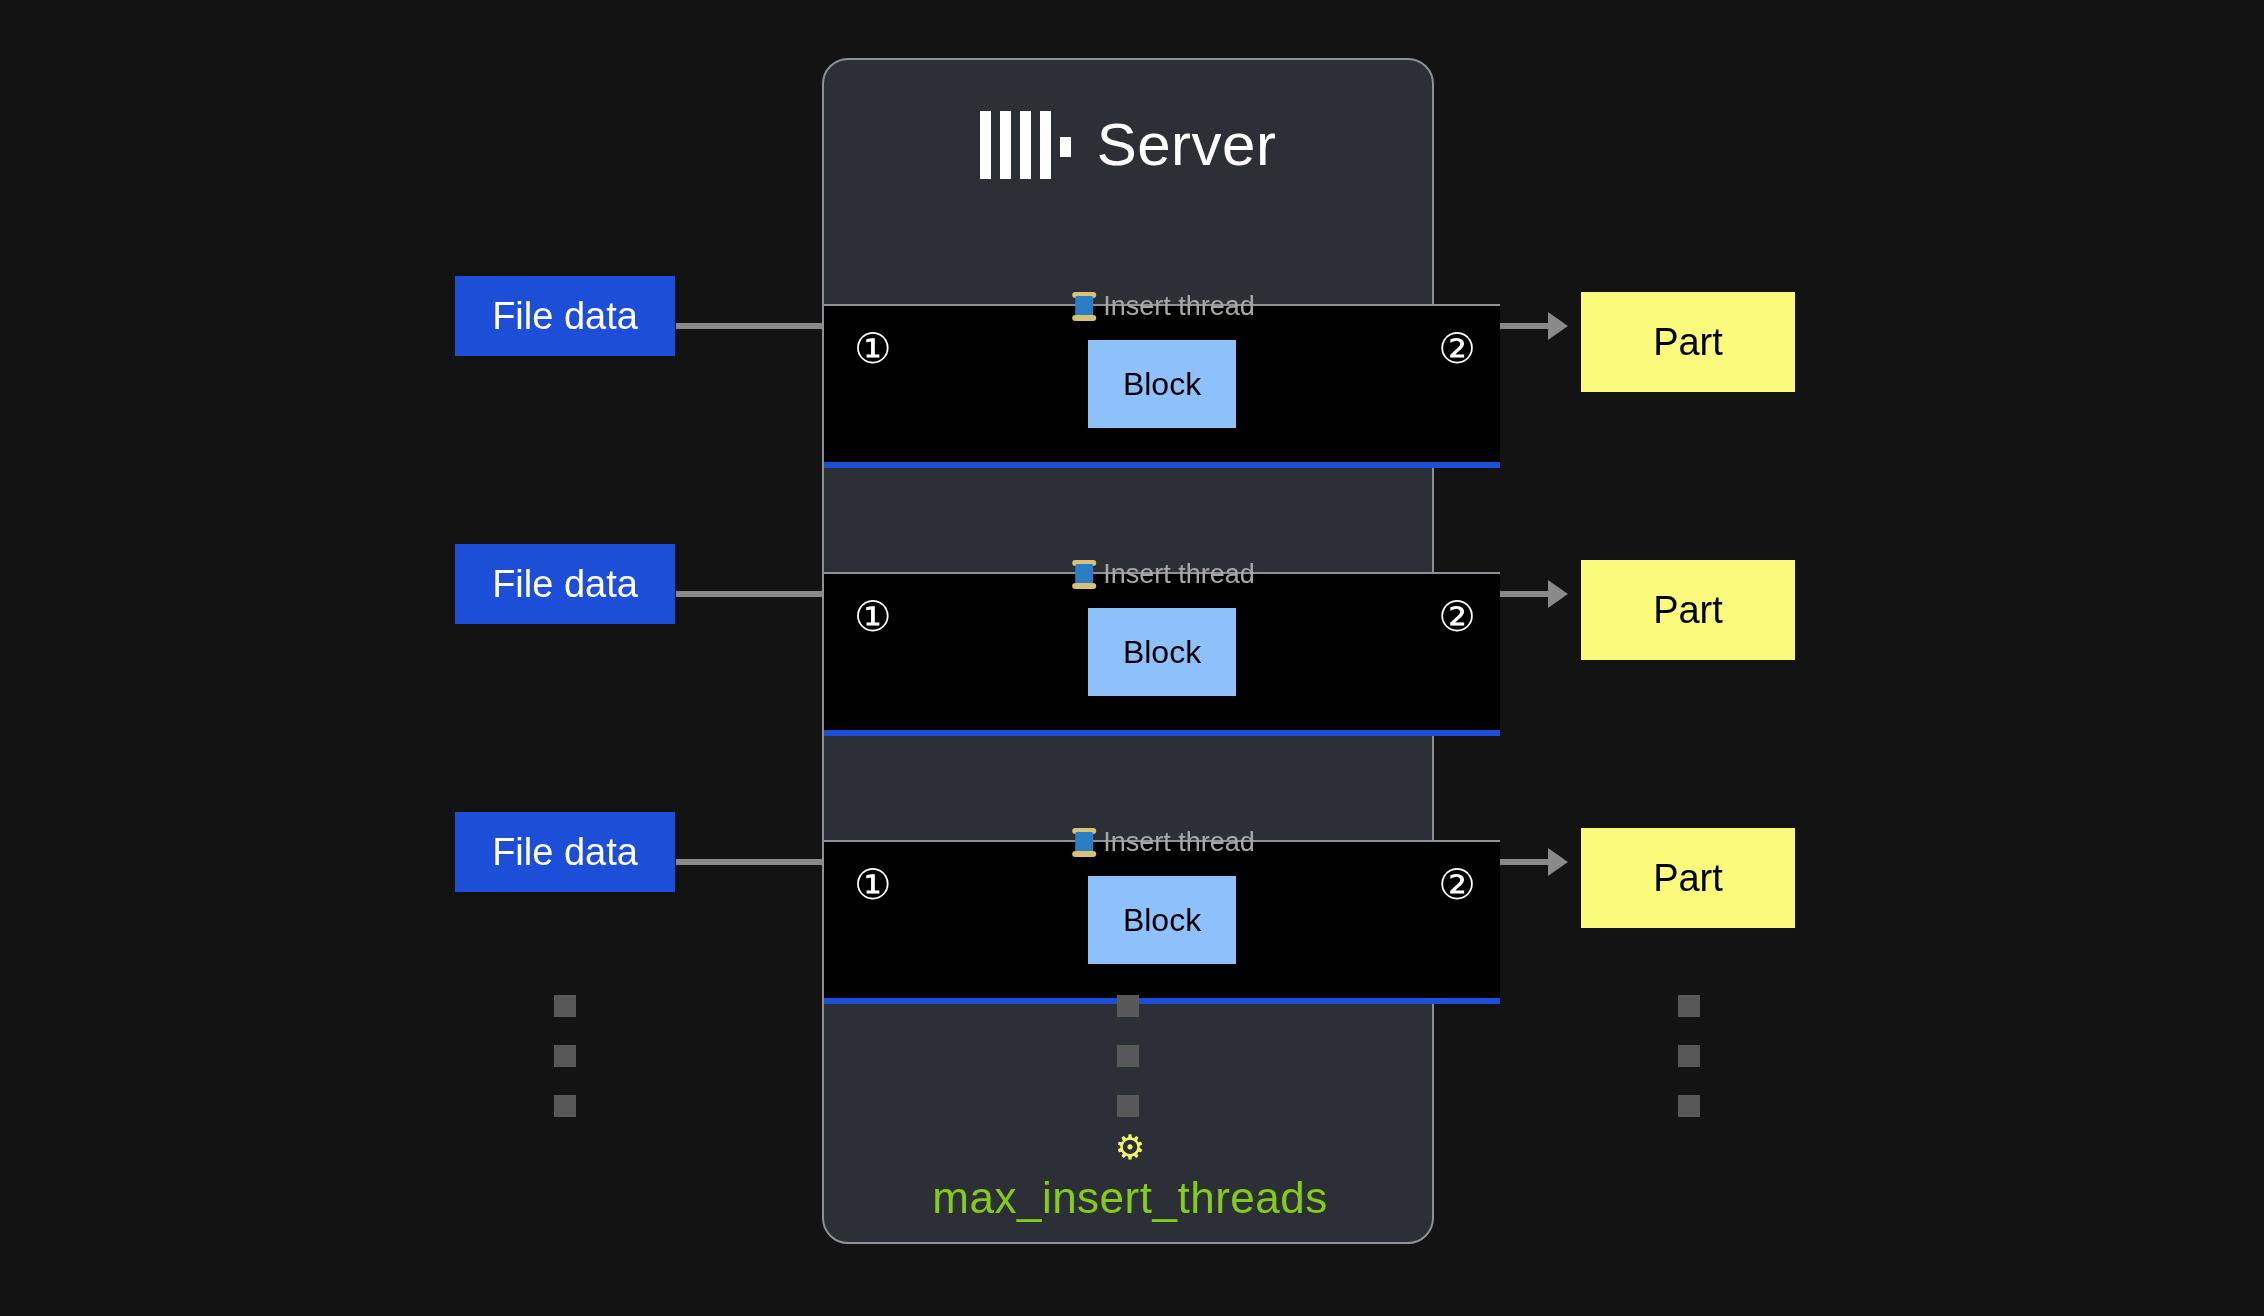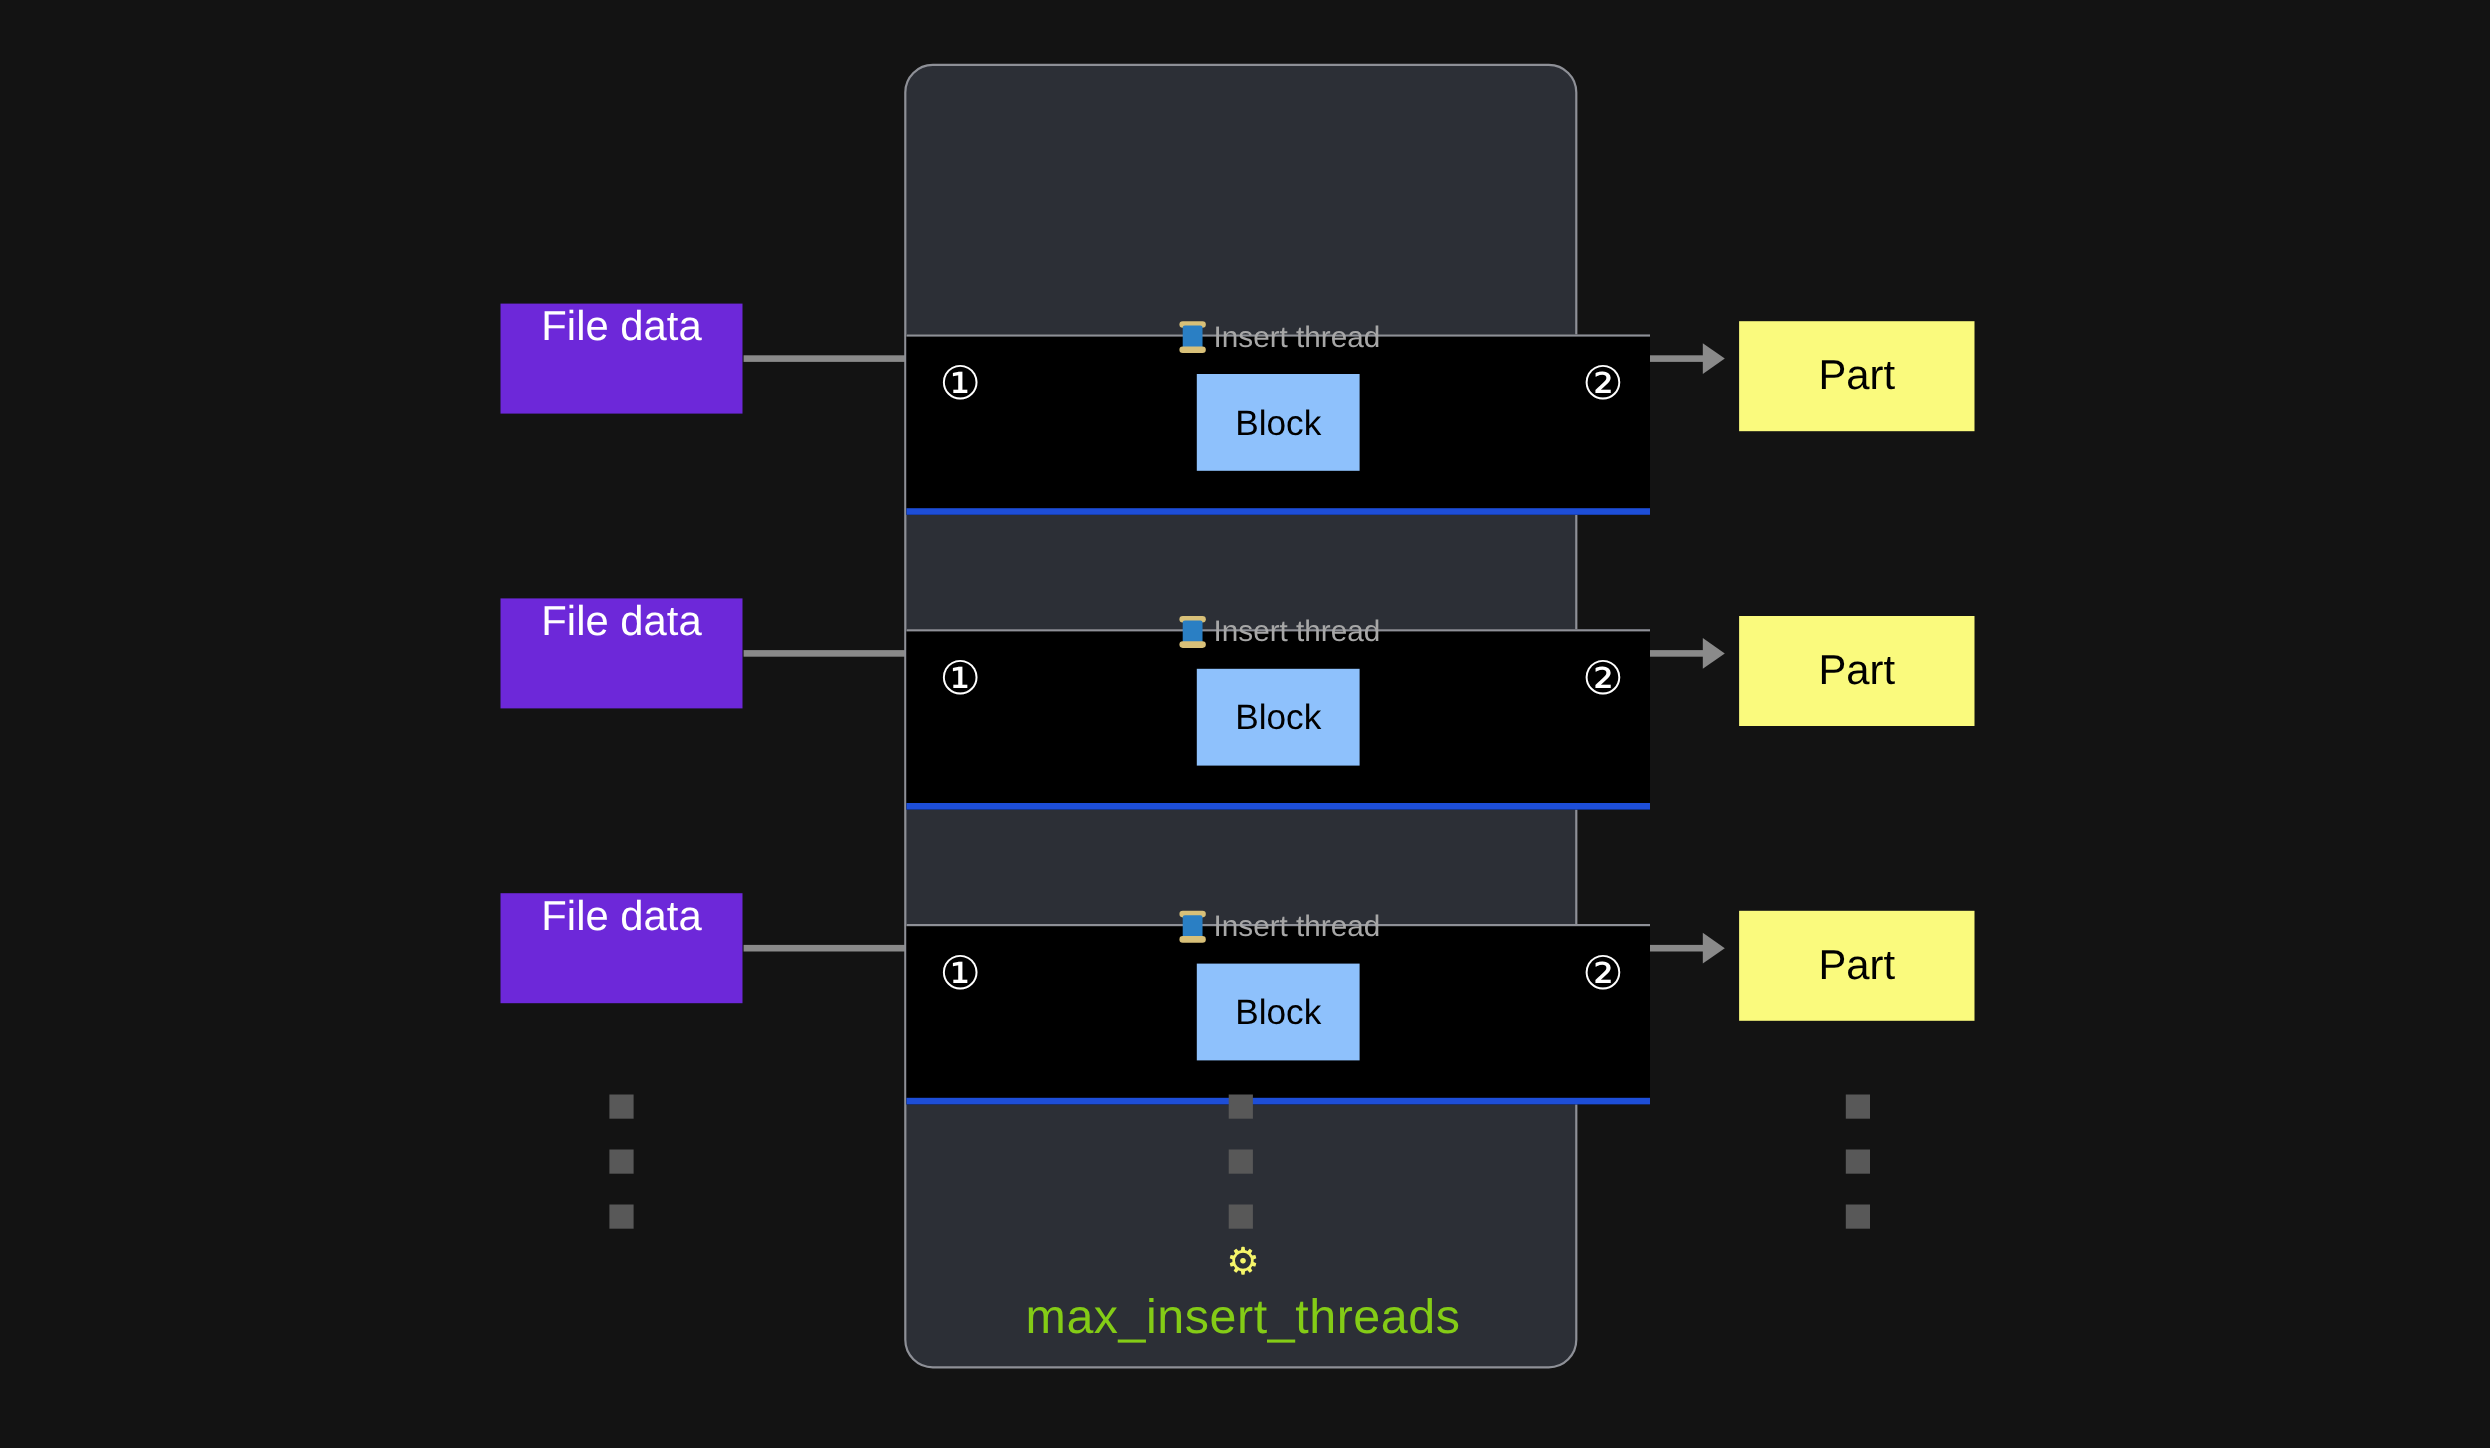--- a/index.html
+++ b/index.html
@@ -178,24 +178,24 @@
   .arrow-out { left: 1250px; width: 300px; }
   .row1 { top: 323px; }
   .row2 { top: 591px; }
   .row3 { top: 859px; }
 
   
   .file-box {
     position: absolute;
     left: 455px;
     width: 220px;
-    height: 100px;
-    background: #6d28d9;
-    display: flex;
-    align-items: flex-start;
+    height: 80px;
+    background: #1d4ed8;
+    display: flex;
+    align-items: center;
     justify-content: center;
     color: #ffffff;
     font-size: 38px;
   }
   .part-box {
     position: absolute;
     left: 1581px;
     width: 214px;
     height: 100px;
     background: #fafa7d;
@@ -278,20 +278,30 @@
 
   <div class="arrow arrow-in row1"></div>
   <div class="arrow arrow-out row1"></div>
   <div class="arrow arrow-in row2"></div>
   <div class="arrow arrow-out row2"></div>
   <div class="arrow arrow-in row3"></div>
   <div class="arrow arrow-out row3"></div>
 
   <div class="server-card">
 
+    <div class="server-header">
+      <span class="ch-logo">
+        <span class="bar"></span>
+          <span class="bar"></span>
+          <span class="bar"></span>
+          <span class="bar"></span>
+          <span class="dot"></span>
+      </span>
+      <span class="server-title">Server</span>
+    </div>
 
     <div class="thread-band band-1">
       <div class="thread-label">
         <span class="thread-emoji">
           <span class="spool-top"></span>
             <span class="spool-body"></span>
             <span class="spool-bottom"></span>
         </span>
         <span class="thread-text">Insert thread</span>
       </div>

